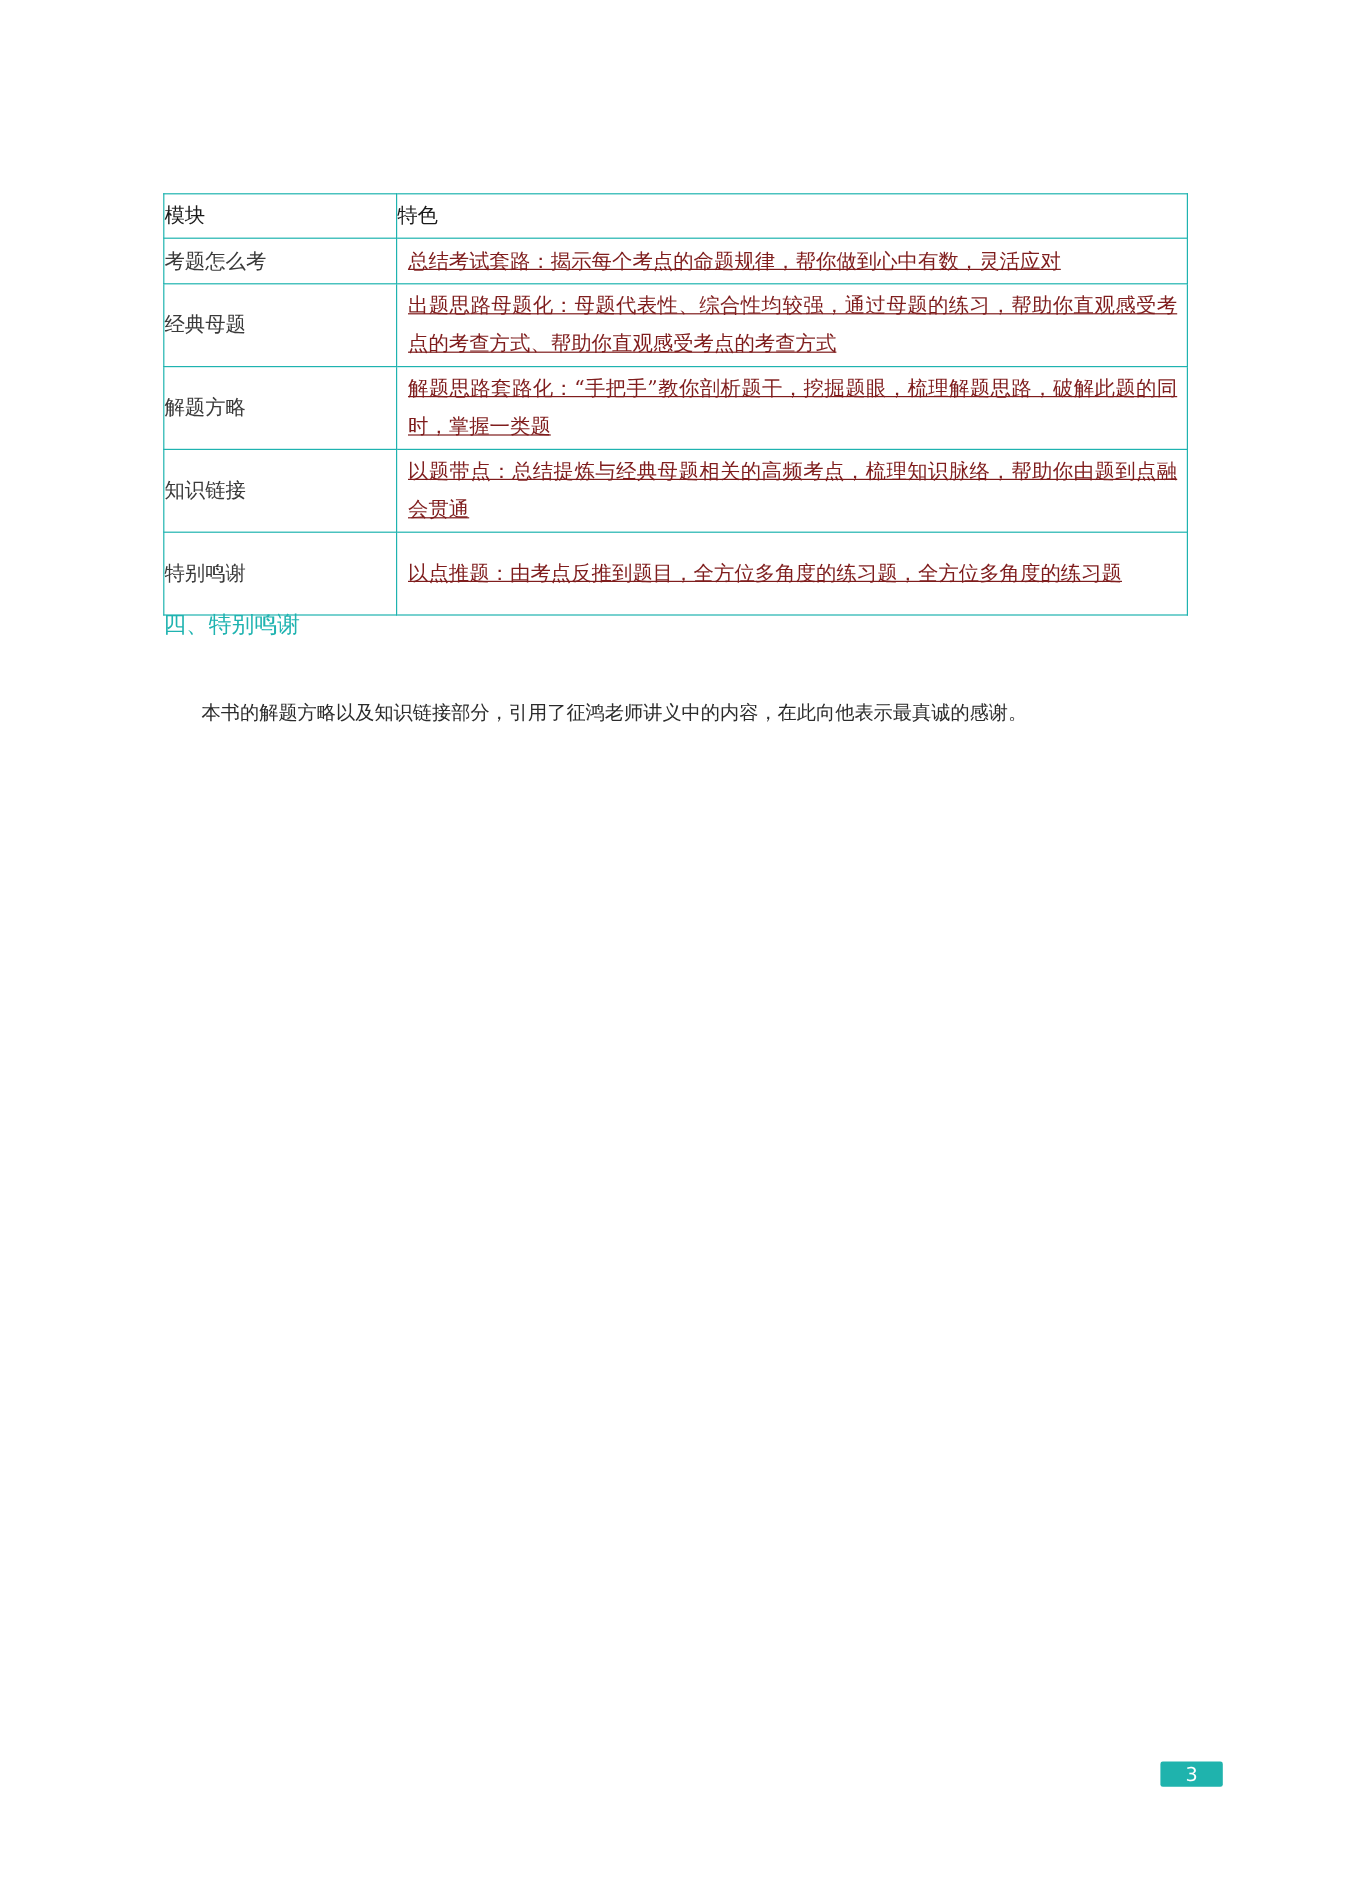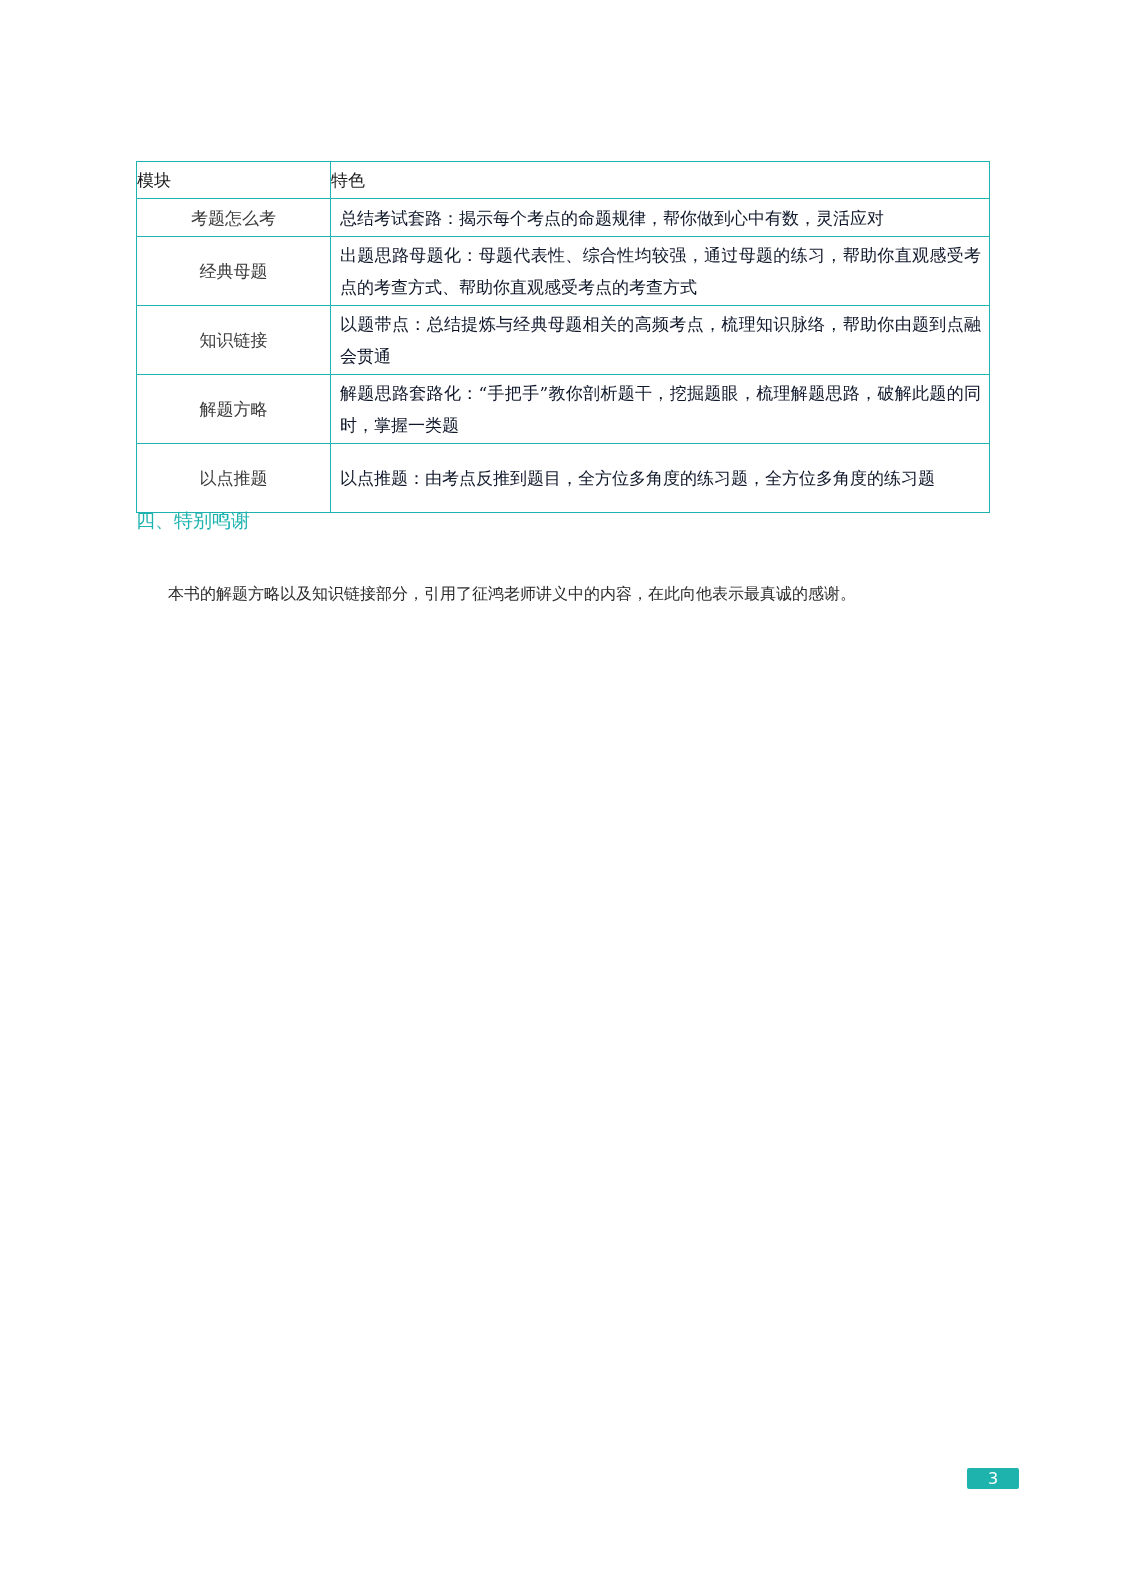--- a/index.html
+++ b/index.html
@@ -38,28 +38,29 @@
     table.module-table th {
       font-family: "DejaVu Sans", "Liberation Sans", sans-serif;
       font-weight: normal;
       font-size: 17px;
       height: 36px;
       text-align: left;
       color: #1a1a1a;
     }
     table.module-table th.col-module { width: 193px; }
     table.module-table td.cell-module {
-      text-align: center;
+      text-align: left;
       vertical-align: middle;
       color: #3a3a3a;
     }
     table.module-table td.cell-feature {
       text-align: justify;
       padding: 1px 8px 1px 9px;
-      color: #0f172a;
+      color: #7f1d1d;
+      text-decoration: underline;
     }
     tr.row-single td { height: 35px; }
     tr.row-double td { height: 66px; }
 
     .section-heading {
       position: absolute;
       left: 136px;
       top: 508px;
       font-family: "DejaVu Sans", "Liberation Sans", sans-serif;
       font-size: 19px;
@@ -109,29 +110,29 @@
     <tbody>
       <tr class="row-single">
         <td class="cell-module">考题怎么考</td>
         <td class="cell-feature">总结考试套路：揭示每个考点的命题规律，帮你做到心中有数，灵活应对</td>
       </tr>
       <tr class="row-double">
         <td class="cell-module">经典母题</td>
         <td class="cell-feature">出题思路母题化：母题代表性、综合性均较强，通过母题的练习，帮助你直观感受考点的考查方式、帮助你直观感受考点的考查方式</td>
       </tr>
       <tr class="row-double">
+        <td class="cell-module">解题方略</td>
+        <td class="cell-feature">解题思路套路化：“手把手”教你剖析题干，挖掘题眼，梳理解题思路，破解此题的同时，掌握一类题</td>
+      </tr>
+      <tr class="row-double">
         <td class="cell-module">知识链接</td>
         <td class="cell-feature">以题带点：总结提炼与经典母题相关的高频考点，梳理知识脉络，帮助你由题到点融会贯通</td>
       </tr>
       <tr class="row-double">
-        <td class="cell-module">解题方略</td>
-        <td class="cell-feature">解题思路套路化：“手把手”教你剖析题干，挖掘题眼，梳理解题思路，破解此题的同时，掌握一类题</td>
-      </tr>
-      <tr class="row-double">
-        <td class="cell-module">以点推题</td>
+        <td class="cell-module">特别鸣谢</td>
         <td class="cell-feature">以点推题：由考点反推到题目，全方位多角度的练习题，全方位多角度的练习题</td>
       </tr>
     </tbody>
   </table>
 
   <h2 class="section-heading">四、特别鸣谢</h2>
 
   <p class="body-paragraph">本书的解题方略以及知识链接部分，引用了征鸿老师讲义中的内容，在此向他表示最真诚的感谢。</p>
 
   <div class="page-number">3</div>

